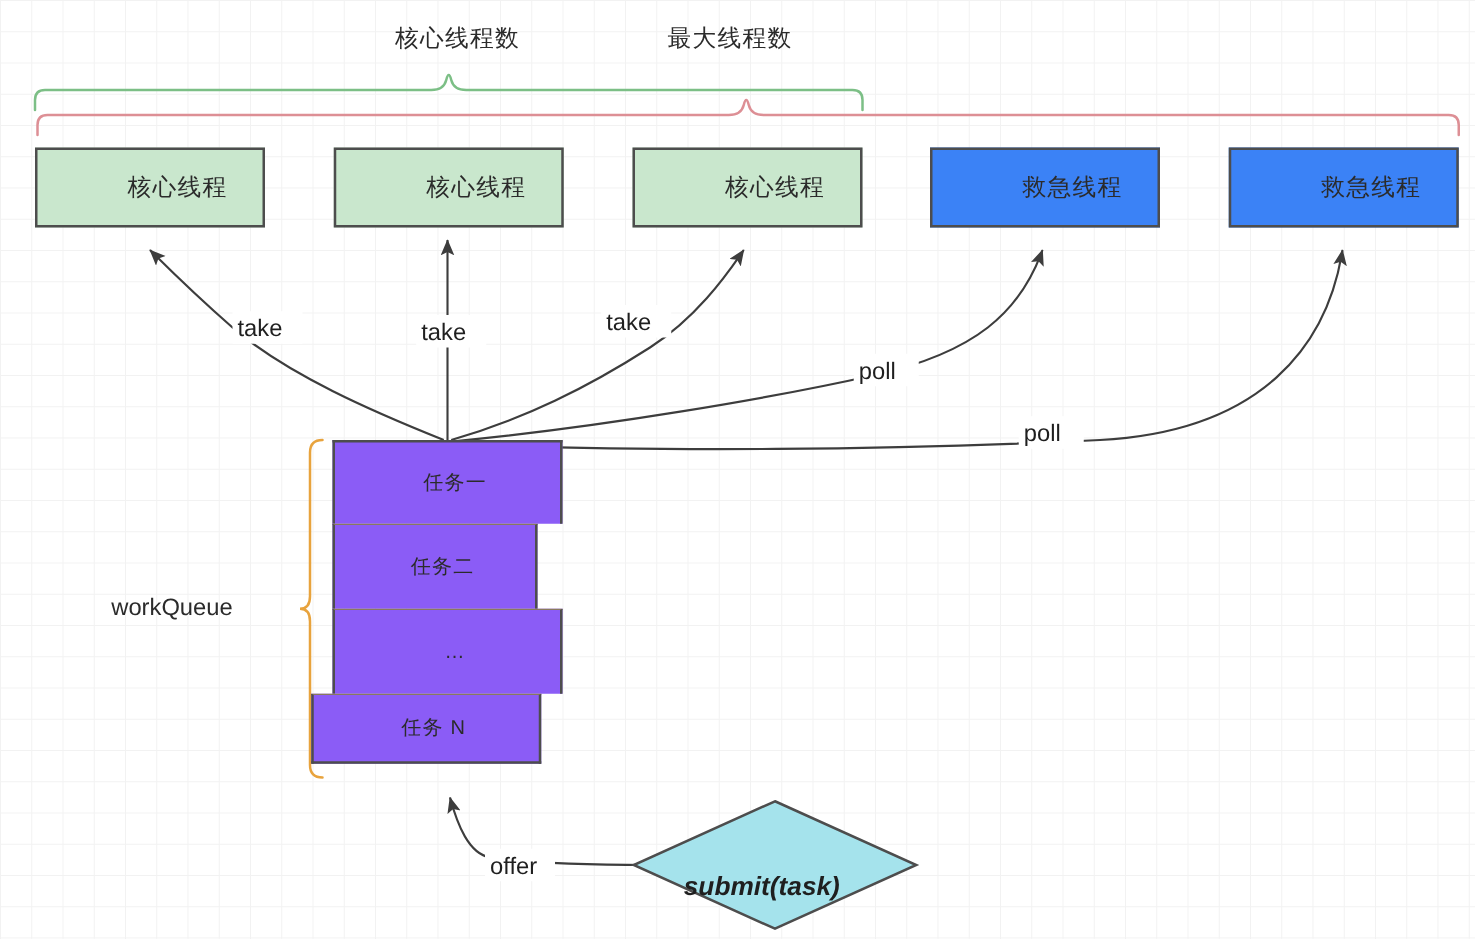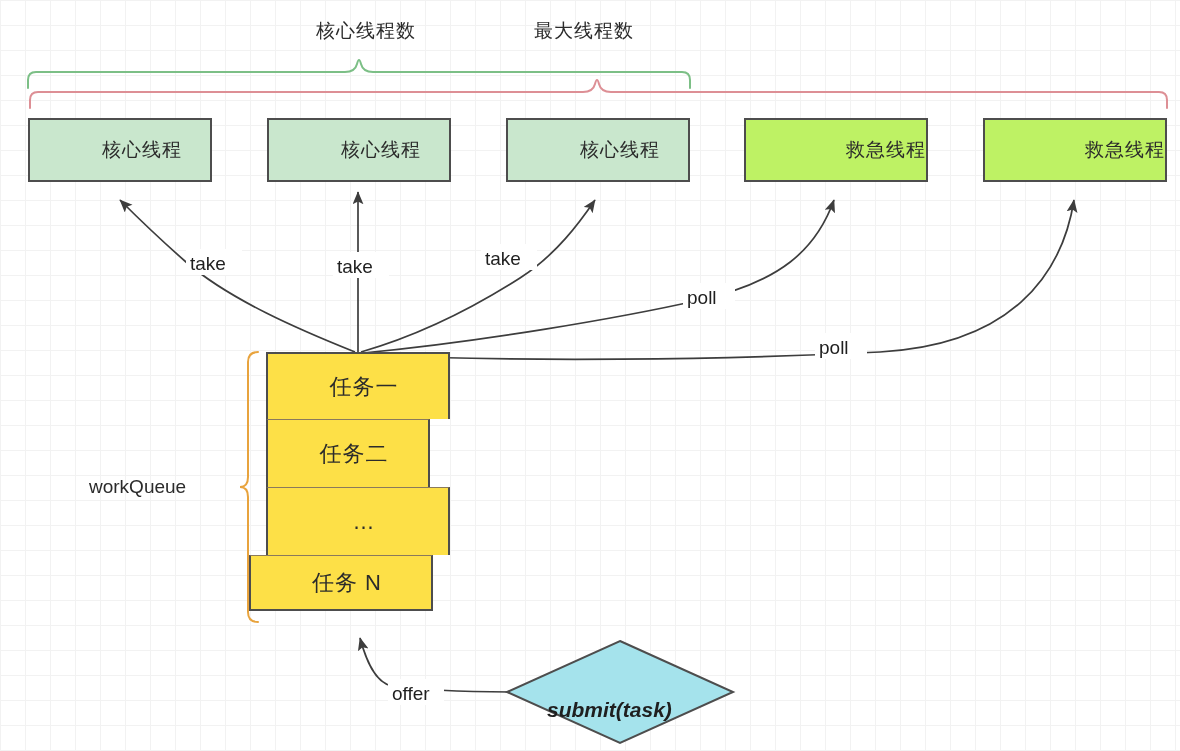--- a/index.html
+++ b/index.html
@@ -14,24 +14,24 @@
     background-size:25px 25px, 25px 25px, 100px 100px, 100px 100px;
     background-position:0 -1px, -1px 0, 0 -1px, -1px 0;
     font-family:"Liberation Sans","DejaVu Sans",sans-serif;
     overflow:hidden;
     position:relative;
   }
   #canvas{position:absolute;left:0;top:0;width:1180px;height:751px;}
   .node{position:absolute;box-sizing:border-box;display:flex;align-items:center;justify-content:center;
         border:2px solid #4d4d4d;font-size:19px;color:#2b2b2b;letter-spacing:1px;padding-left:44px;}
   .node.core{background:#c9e7cd;}
-  .node.burst{background:#bef264;justify-content:flex-end;}
+  .node.burst{background:#3b82f6;}
   .qrow{position:absolute;box-sizing:border-box;display:flex;align-items:center;justify-content:center;
-        background:#fde047;border-left:2px solid #4d4d4d;border-right:2px solid #4d4d4d;
-        font-size:22px;color:#2b2b2b;letter-spacing:1px;padding-left:12px;}
+        background:#8b5cf6;border-left:2px solid #4d4d4d;border-right:2px solid #4d4d4d;
+        font-size:16px;color:#2b2b2b;letter-spacing:1px;padding-left:12px;}
   .qrow.first{border-top:2px solid #4d4d4d;}
   .qrow.last{border-bottom:2px solid #4d4d4d;}
   .qrow.sep{border-top:1px solid #8a7a5c;}
   .edge-label{position:absolute;font-size:19px;color:#1f1f1f;background:transparent;
               white-space:nowrap;}
   .brace-label{position:absolute;font-size:19px;color:#2b2b2b;white-space:nowrap;letter-spacing:1px;}
   .wq-label{position:absolute;font-size:19px;color:#2b2b2b;white-space:nowrap;}
   .diamond-text{position:absolute;font-size:21px;font-weight:bold;font-style:italic;color:#1f1f1f;
                 white-space:nowrap;margin-top:19px;}
 </style>

